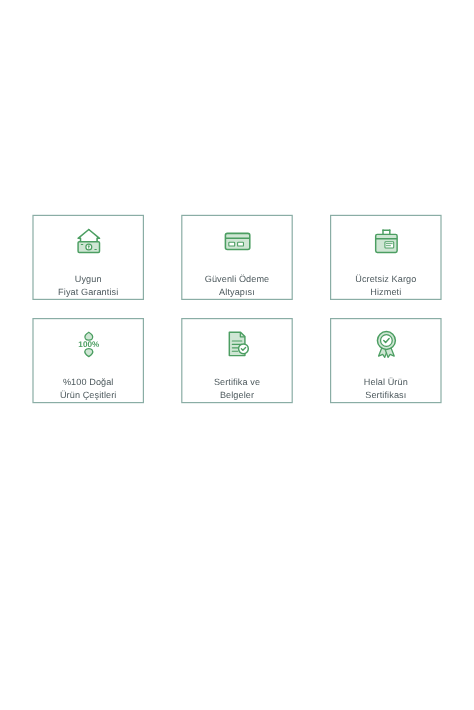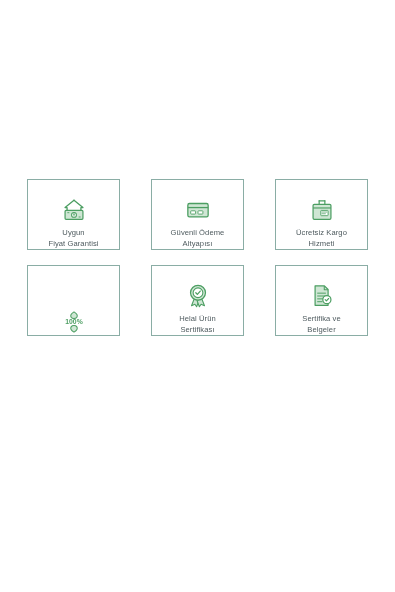--- a/index.html
+++ b/index.html
@@ -32,21 +32,21 @@
   }
   .badge-card {
     box-sizing: border-box;
     width: 93px;
     height: 71px;
     border: 1px solid #8aada5;
     background: #ffffff;
     display: flex;
     flex-direction: column;
     align-items: center;
-    justify-content: flex-end;
+    justify-content: space-between;
     padding-top: 8px;
   }
   .badge-icon {
     width: 26px;
     height: 26px;
     display: block;
     flex: none;
   }
   .badge-icon svg {
     display: block;
@@ -115,44 +115,46 @@
     </div>
 
     <div class="badge-card">
       <span class="badge-icon">
         <svg viewBox="0 0 32 32" fill="none" xmlns="http://www.w3.org/2000/svg">
           <path d="M16 3.5 C12.5 5.5 11 8 12.6 10.3 C14 12.2 18 12.2 19.4 10.3 C21 8 19.5 5.5 16 3.5 Z" fill="#cfe6d4" stroke="#4c9e62" stroke-width="1.3" stroke-linejoin="round"></path>
           <path d="M16 28.5 C12.5 26.5 11 24 12.6 21.7 C14 19.8 18 19.8 19.4 21.7 C21 24 19.5 26.5 16 28.5 Z" fill="#cfe6d4" stroke="#4c9e62" stroke-width="1.3" stroke-linejoin="round"></path>
           <text x="16" y="18.6" text-anchor="middle" font-family="Liberation Sans, sans-serif" font-size="8.4" font-weight="bold" fill="#4c9e62">100%</text>
         </svg>
       </span>
+      <div class="badge-label">%100 Doğal
+Ürün Çeşitleri</div>
+    </div>
+
+    <div class="badge-card">
+      <span class="badge-icon">
+        <svg viewBox="0 0 32 32" fill="none" xmlns="http://www.w3.org/2000/svg">
+          <path d="M7.5 3.5 L19 3.5 L23.5 8 L23.5 27.5 L7.5 27.5 Z" fill="#cfe6d4" stroke="#4c9e62" stroke-width="1.5" stroke-linejoin="round"></path>
+          <path d="M18.8 3.6 L18.8 8.2 L23.4 8.2" stroke="#4c9e62" stroke-width="1.3" stroke-linejoin="round"></path>
+          <path d="M10.6 12.5 L20.3 12.5 M10.6 16 L20.3 16 M10.6 19.5 L18 19.5 M10.6 23 L16 23" stroke="#4c9e62" stroke-width="1.2" stroke-linecap="round"></path>
+          <circle cx="22" cy="20.5" r="5" fill="#ffffff" stroke="#4c9e62" stroke-width="1.5"></circle>
+          <path d="M19.9 20.5 L21.4 22 L24.2 19.1" stroke="#4c9e62" stroke-width="1.4" stroke-linecap="round" stroke-linejoin="round"></path>
+        </svg>
+      </span>
+      <div class="badge-label">Sertifika ve
+Belgeler</div>
     </div>
 
     <div class="badge-card">
       <span class="badge-icon">
         <svg viewBox="0 0 32 32" fill="none" xmlns="http://www.w3.org/2000/svg">
           <path d="M11.5 19 L8 28 L12.2 26.2 L14.3 29.3 L17.2 21.5 Z" fill="#cfe6d4" stroke="#4c9e62" stroke-width="1.3" stroke-linejoin="round"></path>
           <path d="M20.5 19 L24 28 L19.8 26.2 L17.7 29.3 L14.8 21.5 Z" fill="#cfe6d4" stroke="#4c9e62" stroke-width="1.3" stroke-linejoin="round"></path>
           <circle cx="16" cy="12" r="9.2" fill="#cfe6d4" stroke="#4c9e62" stroke-width="1.5"></circle>
           <circle cx="16" cy="12" r="6" fill="#ffffff" stroke="#4c9e62" stroke-width="1.3"></circle>
           <path d="M13.3 12 L15.2 14 L18.8 9.9" stroke="#4c9e62" stroke-width="1.5" stroke-linecap="round" stroke-linejoin="round"></path>
         </svg>
       </span>
       <div class="badge-label">Helal Ürün
 Sertifikası</div>
     </div>
 
-    <div class="badge-card">
-      <span class="badge-icon">
-        <svg viewBox="0 0 32 32" fill="none" xmlns="http://www.w3.org/2000/svg">
-          <path d="M7.5 3.5 L19 3.5 L23.5 8 L23.5 27.5 L7.5 27.5 Z" fill="#cfe6d4" stroke="#4c9e62" stroke-width="1.5" stroke-linejoin="round"></path>
-          <path d="M18.8 3.6 L18.8 8.2 L23.4 8.2" stroke="#4c9e62" stroke-width="1.3" stroke-linejoin="round"></path>
-          <path d="M10.6 12.5 L20.3 12.5 M10.6 16 L20.3 16 M10.6 19.5 L18 19.5 M10.6 23 L16 23" stroke="#4c9e62" stroke-width="1.2" stroke-linecap="round"></path>
-          <circle cx="22" cy="20.5" r="5" fill="#ffffff" stroke="#4c9e62" stroke-width="1.5"></circle>
-          <path d="M19.9 20.5 L21.4 22 L24.2 19.1" stroke="#4c9e62" stroke-width="1.4" stroke-linecap="round" stroke-linejoin="round"></path>
-        </svg>
-      </span>
-      <div class="badge-label">Sertifika ve
-Belgeler</div>
-    </div>
-
   </div>
 </div>
 
 </body></html>

